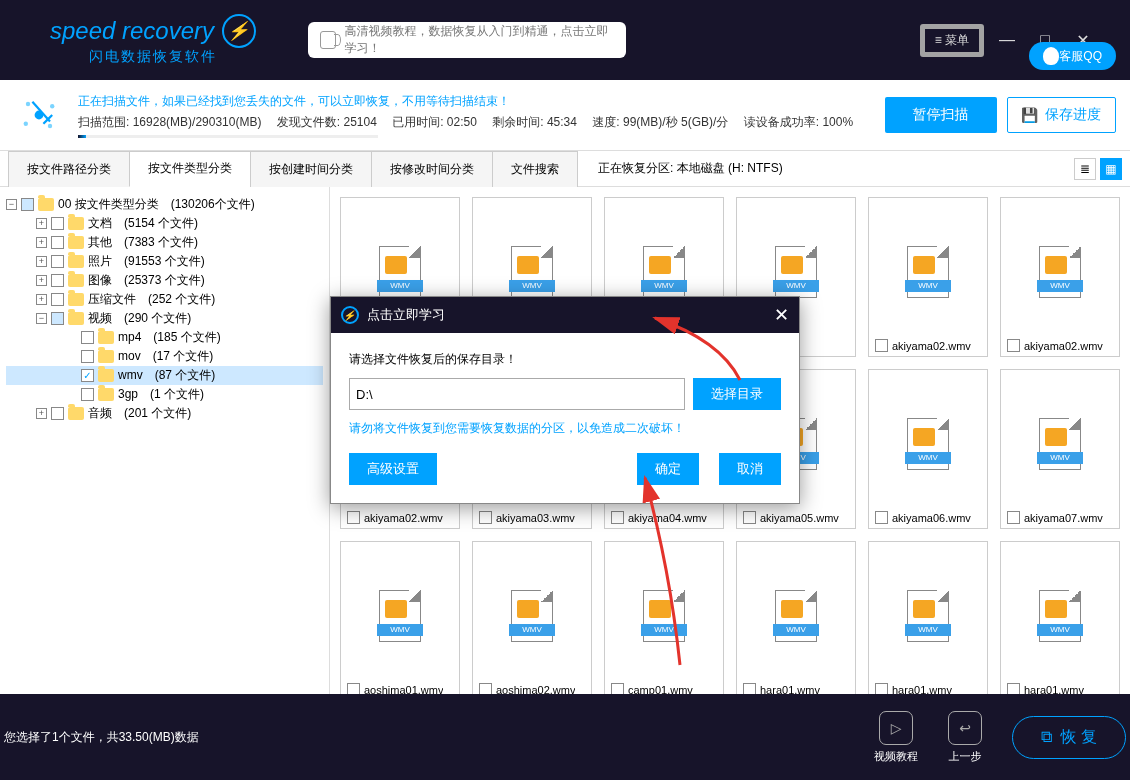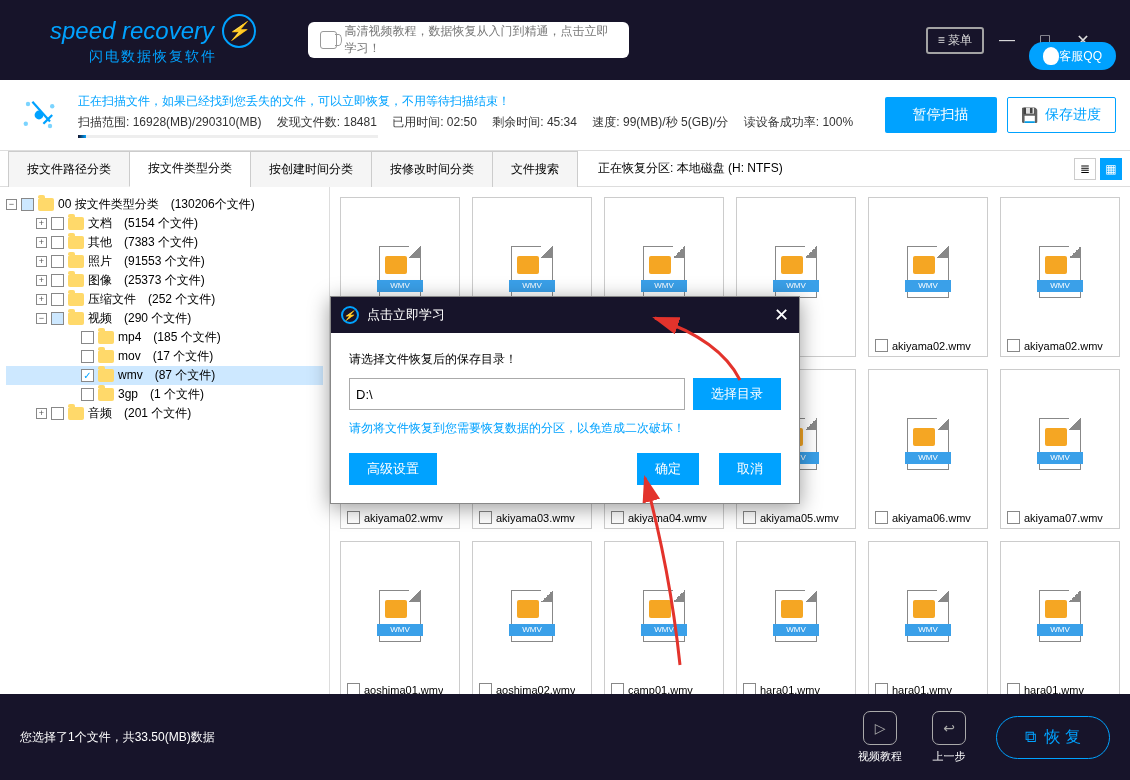--- a/index.html
+++ b/index.html
@@ -9,21 +9,21 @@
   .titlebar{height:80px;background:#17142a;display:flex;align-items:center;color:#fff;padding:0 28px;}
   .logo{display:flex;flex-direction:column;align-items:center;width:250px;}
   .logo-top{display:flex;align-items:center;gap:8px;}
   .logo-text{font-style:italic;font-size:24px;color:#00a2ff;font-weight:300;}
   .logo-disc{width:34px;height:34px;border-radius:50%;border:2px solid #00a2ff;display:flex;align-items:center;justify-content:center;color:#00a2ff;font-style:italic;font-size:18px;}
   .logo-sub{font-size:14px;color:#00a2ff;letter-spacing:2px;}
   .searchbox{flex:1;max-width:360px;background:#fff;border-radius:6px;height:36px;display:flex;align-items:center;padding:0 12px;gap:8px;color:#777;font-size:12px;margin-left:30px;}
   .speaker-icon{width:18px;height:18px;border:1.5px solid #999;border-radius:3px;position:relative;}
   .speaker-icon::after{content:"";position:absolute;right:-6px;top:2px;width:6px;height:10px;border:1.5px solid #999;border-left:none;border-radius:0 50% 50% 0;}
   .titlebar-spacer{flex:1;}
-  .menu-btn{border:2px solid #a3a3a3;border-radius:3px;padding:3px 10px;font-size:12px;color:#ddd;margin-right:12px;cursor:pointer;}
+  .menu-btn{border:5px solid #a3a3a3;border-radius:3px;padding:3px 10px;font-size:12px;color:#ddd;margin-right:12px;cursor:pointer;}
   .win-btns{display:flex;gap:16px;margin-right:8px;}
   .win-btn{width:22px;height:22px;display:flex;align-items:center;justify-content:center;color:#ddd;font-size:16px;cursor:pointer;}
   .qq-btn{position:absolute;right:14px;top:42px;background:#00a2ff;color:#fff;border-radius:15px;padding:5px 14px;font-size:12px;display:flex;align-items:center;gap:0;cursor:pointer;}
   .qq-icon{width:16px;height:18px;background:#fff;border-radius:50% 50% 45% 45%;}
   
   .scanrow{background:#fff;padding:10px 14px;display:flex;align-items:center;gap:14px;border-bottom:1px solid #ddd;}
   .scan-icon{width:50px;height:50px;display:flex;align-items:center;justify-content:center;position:relative;}
   .scan-icon svg{width:44px;height:44px;}
   .scan-text{font-size:12px;color:#333;flex:1;}
   .scan-blue{color:#00a2ff;}
@@ -59,21 +59,21 @@
   .cell{border:1px solid #ccc;height:160px;display:flex;flex-direction:column;align-items:center;justify-content:center;position:relative;}
   .file-ic{width:42px;height:52px;position:relative;margin-top:-10px;}
   .file-page{position:absolute;inset:0;background:#fff;border:1px solid #888;}
   .file-page::after{content:"";position:absolute;top:-1px;right:-1px;width:12px;height:12px;background:linear-gradient(135deg,#fff 50%,#888 50%);}
   .file-strip{position:absolute;bottom:6px;left:-2px;right:-2px;height:12px;background:#3aa0e9;color:#fff;font-size:8px;text-align:center;line-height:12px;}
   .file-reel{position:absolute;top:10px;left:6px;width:22px;height:18px;background:#f5a623;border-radius:2px;}
   .cell-bottom{position:absolute;bottom:4px;left:6px;right:6px;display:flex;align-items:center;gap:4px;font-size:11px;}
   .cell-bottom .chk{flex-shrink:0;}
   .cell-name{overflow:hidden;text-overflow:ellipsis;white-space:nowrap;}
   
-  .footer{height:86px;background:#17142a;color:#fff;display:flex;align-items:center;padding:0 20px;font-size:12px;}
+  .footer{height:86px;background:#17142a;color:#fff;display:flex;align-items:center;padding:0 4px;font-size:12px;}
   .footer-right{margin-left:auto;display:flex;align-items:center;gap:30px;}
   .footer-ic{display:flex;flex-direction:column;align-items:center;gap:4px;font-size:11px;cursor:pointer;}
   .footer-ic .ic-box{width:34px;height:34px;border:1.5px solid #aaa;border-radius:7px;display:flex;align-items:center;justify-content:center;color:#aaa;font-size:14px;}
   .btn-recover{border:1.5px solid #00a2ff;color:#00a2ff;padding:10px 28px;border-radius:22px;font-size:16px;display:flex;align-items:center;gap:8px;cursor:pointer;}
   
   .modal{position:absolute;left:330px;top:296px;width:470px;background:#fff;border:1px solid #888;box-shadow:0 4px 20px rgba(0,0,0,.4);z-index:10;}
   .modal-head{height:36px;background:#17142a;color:#fff;display:flex;align-items:center;padding:0 10px;font-size:13px;gap:8px;}
   .modal-close{margin-left:auto;cursor:pointer;font-size:18px;}
   .modal-body{padding:18px;font-size:12px;}
   .modal-row{display:flex;gap:8px;margin:10px 0;}
@@ -126,21 +126,21 @@
           <circle cx="8" cy="28" r="2" fill="#7bd4ff"></circle>
           <circle cx="30" cy="30" r="2" fill="#7bd4ff"></circle>
           <path d="M14 8 L30 26" stroke="#00a2ff" stroke-width="2"></path>
           <path d="M28 24 L32 20 M28 24 L24 28" stroke="#00a2ff" stroke-width="2" fill="none"></path>
         </svg>
     </div>
     <div class="scan-text">
       <div class="scan-blue">正在扫描文件，如果已经找到您丢失的文件，可以立即恢复，不用等待扫描结束！</div>
       <div style="margin-top:4px;">
         <span>扫描范围:</span> <span>16928(MB)/290310(MB)</span>　
-        <span>发现文件数:</span> <span>18481</span>　
+        <span>发现文件数:</span> <span>25104</span>　
         <span>已用时间:</span> <span>02:50</span>　
         <span>剩余时间:</span> <span>45:34</span>　
         <span>速度:</span> <span>99(MB)/秒  5(GB)/分</span>　
         <span>读设备成功率:</span> <span>100%</span>
       </div>
       <div class="progress-bar">
           <div class="progress-bar-fill"></div>
         </div>
     </div>
     <div class="scan-buttons">

